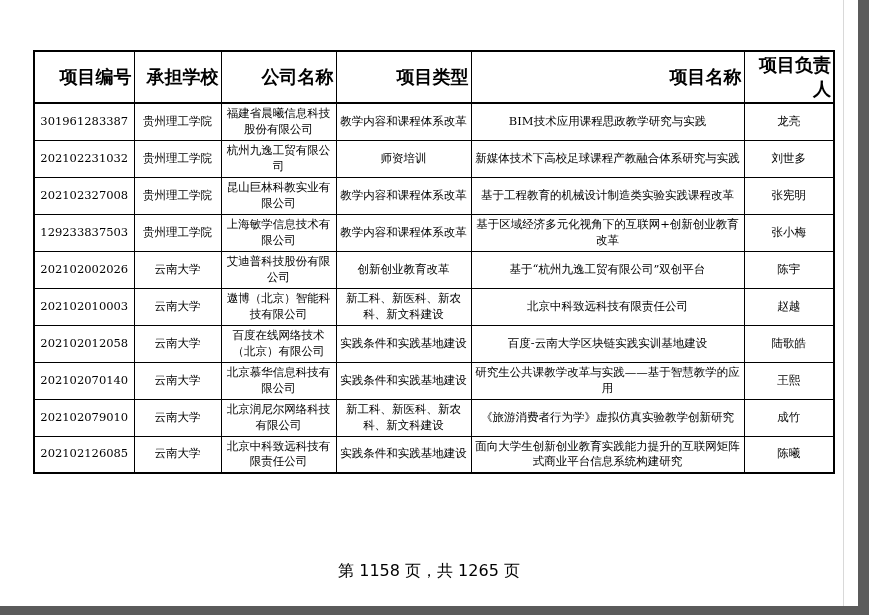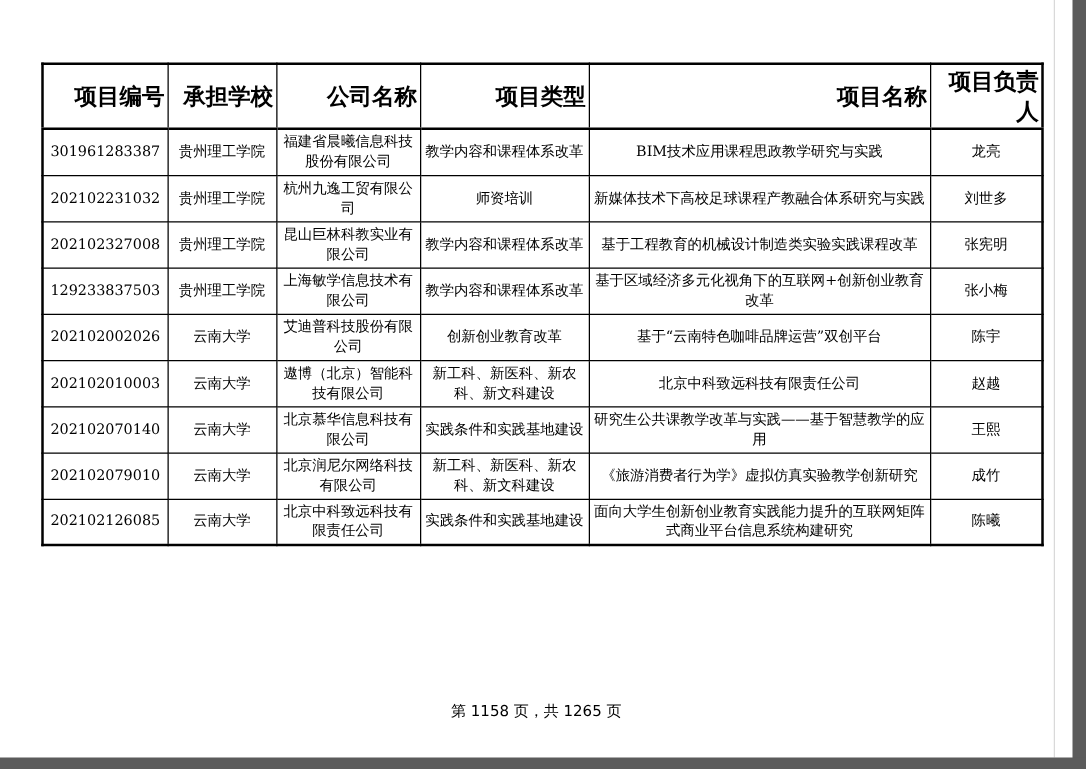--- a/index.html
+++ b/index.html
@@ -75,21 +75,21 @@
   .col-comp   { width: 115px; }
   .col-type   { width: 135px; }
   .col-name   { width: 273px; }
   .col-lead   { width: 90px;  }
 
   .page-footer {
     position: absolute;
     left: 0; top: 561px;
     width: 858px;
     text-align: center;
-    font-size: 12px;
+    font-size: 16px;
     color: #000;
     font-family: "DejaVu Sans", "Liberation Sans", sans-serif;
   }
 </style>
 </head>
 <body>
 
 <div class="screen">
 
   <div class="document-page">
@@ -144,32 +144,40 @@
             <td>上海敏学信息技术有限公司</td>
             <td>教学内容和课程体系改革</td>
             <td>基于区域经济多元化视角下的互联网+创新创业教育改革</td>
             <td>张小梅</td>
           </tr>
           <tr>
             <td>202102002026</td>
             <td>云南大学</td>
             <td>艾迪普科技股份有限公司</td>
             <td>创新创业教育改革</td>
-            <td>基于“云南特色咖啡品牌运营”双创平台</td>
+            <td>基于“杭州九逸工贸有限公司”双创平台</td>
             <td>陈宇</td>
           </tr>
           <tr>
             <td>202102010003</td>
             <td>云南大学</td>
             <td>遨博（北京）智能科技有限公司</td>
             <td>新工科、新医科、新农科、新文科建设</td>
             <td>北京中科致远科技有限责任公司</td>
             <td>赵越</td>
           </tr>
           <tr>
+            <td>202102012058</td>
+            <td>云南大学</td>
+            <td>百度在线网络技术（北京）有限公司</td>
+            <td>实践条件和实践基地建设</td>
+            <td>百度-云南大学区块链实践实训基地建设</td>
+            <td>陆歌皓</td>
+          </tr>
+          <tr>
             <td>202102070140</td>
             <td>云南大学</td>
             <td>北京慕华信息科技有限公司</td>
             <td>实践条件和实践基地建设</td>
             <td>研究生公共课教学改革与实践——基于智慧教学的应用</td>
             <td>王熙</td>
           </tr>
           <tr>
             <td>202102079010</td>
             <td>云南大学</td>

